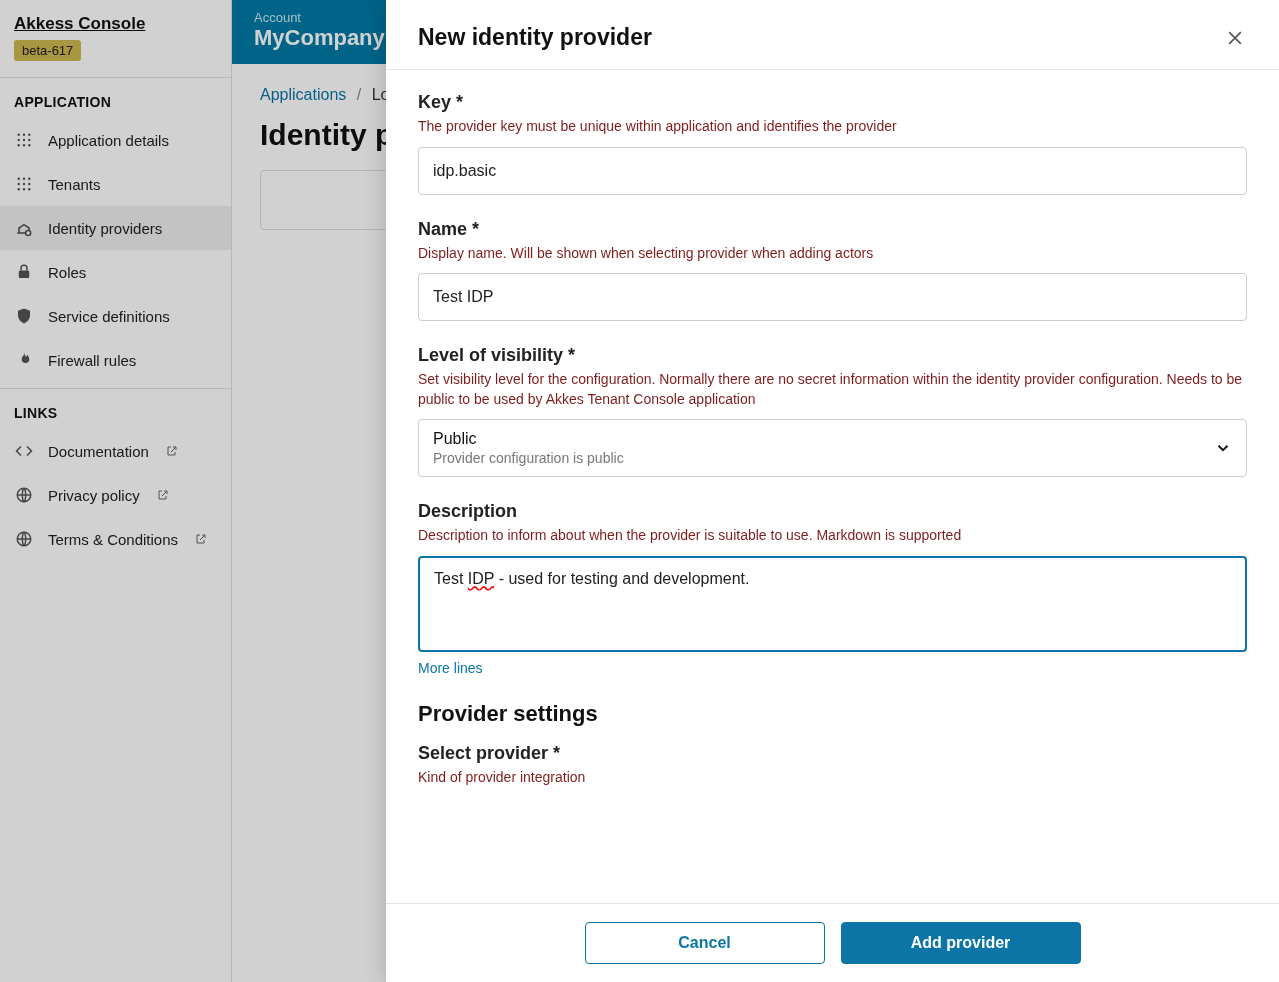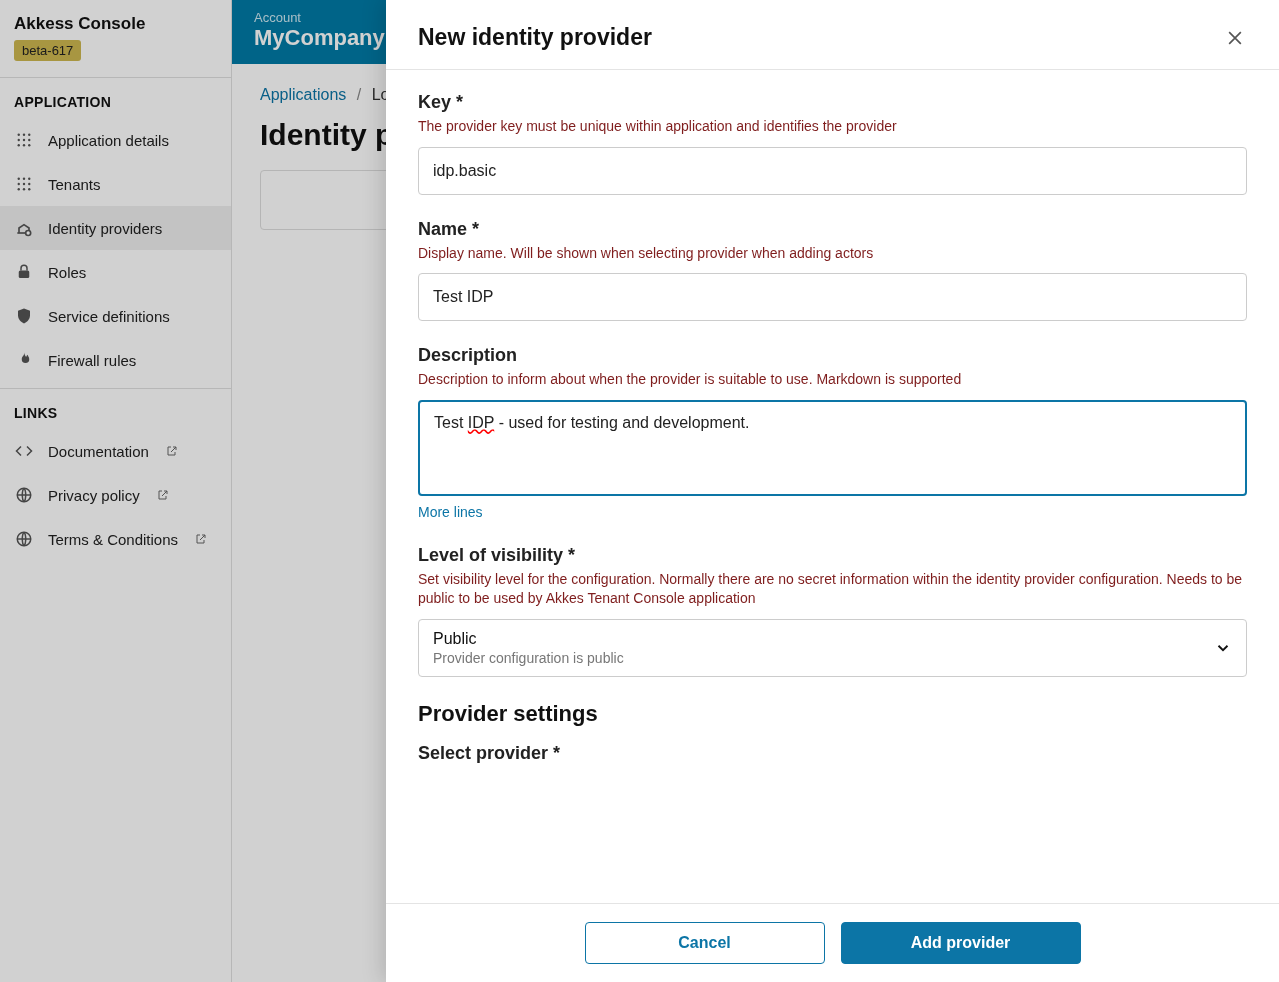--- a/index.html
+++ b/index.html
@@ -2,21 +2,21 @@
 <html><head>
 <meta charset="utf-8">
 <style>
   * { box-sizing: border-box; margin: 0; padding: 0; }
   html, body { width: 1279px; height: 982px; font-family: -apple-system, BlinkMacSystemFont, "Segoe UI", Helvetica, Arial, sans-serif; overflow: hidden; color: #111; }
   .app { position: relative; width: 100%; height: 100%; background: #fff; }
 
   
   .sidebar { position: absolute; top: 0; left: 0; width: 232px; height: 100%; border-right: 1px solid #e0e0e0; background: #fff; }
   .side-head { padding: 14px 14px 10px 14px; }
-  .side-title { font-size: 17px; font-weight: 600; }
+  .side-title { font-size: 17px; font-weight: 600; text-decoration: underline; }
   .badge { display: inline-block; margin-top: 6px; padding: 3px 8px; background: #CDB750; color: #222; font-size: 13px; border-radius: 3px; font-weight: 500; }
   .side-divider { height: 1px; background: #e0e0e0; margin: 6px 0 0 0; }
   .side-section { padding-top: 16px; }
   .side-section-title { font-size: 14px; font-weight: 700; letter-spacing: 0.3px; padding: 0 14px 8px 14px; }
   .side-item { display: flex; align-items: center; gap: 14px; padding: 12px 14px; font-size: 15px; color: #222; cursor: pointer; }
   .side-item.active { background: #eeeeee; }
   .side-icon { width: 20px; height: 20px; display: flex; align-items: center; justify-content: center; color: #555; }
   .ext-icon { width: 14px; height: 14px; display: inline-flex; align-items: center; justify-content: center; color: #666; margin-left: 2px; }
 
   
@@ -243,43 +243,44 @@
         <input class="input" value="idp.basic" style="">
       </div>
 
       <div class="field">
         <div class="field-label">Name *</div>
         <div class="field-help">Display name. Will be shown when selecting provider when adding actors</div>
         <input class="input" value="Test IDP" style="">
       </div>
 
       <div class="field">
-        <div class="field-label">Description</div>
-        <div class="field-help">Description to inform about when the provider is suitable to use. Markdown is supported</div>
-        <div class="textarea" contenteditable="true" style=""><span>Test</span> <span class="underline" style="text-decoration: underline wavy red;">IDP</span><span> - used for testing and development.</span></div>
-        <a class="more-link">More lines</a>
-      </div>
-
-      <div class="field">
         <div class="field-label">Level of visibility *</div>
         <div class="field-help">Set visibility level for the configuration. Normally there are no secret information within the identity provider configuration. Needs to be public to be used by Akkes Tenant Console application</div>
         <div class="select">
           <div>
             <div class="select-value">Public</div>
             <div class="select-sub">Provider configuration is public</div>
           </div>
           <svg class="chev-down" viewBox="0 0 24 24" fill="none" stroke="currentColor" stroke-width="2.5">
               <path d="M6 9l6 6 6-6"></path>
             </svg>
         </div>
       </div>
 
+      <div class="field">
+        <div class="field-label">Description</div>
+        <div class="field-help">Description to inform about when the provider is suitable to use. Markdown is supported</div>
+        <div class="textarea" contenteditable="true" style=""><span>Test</span> <span class="underline" style="text-decoration: underline wavy red;">IDP</span><span> - used for testing and development.</span></div>
+        <a class="more-link">More lines</a>
+      </div>
+
       <div class="section-title">Provider settings</div>
       <div class="field">
         <div class="field-label">Select provider *</div>
+        <div class="field-help">Kind of provider integration</div>
       </div>
     </div>
 
     <div class="modal-foot">
       <div class="btn btn-secondary">Cancel</div>
       <div class="btn btn-primary">Add provider</div>
     </div>
   </div>
 
 </div>

